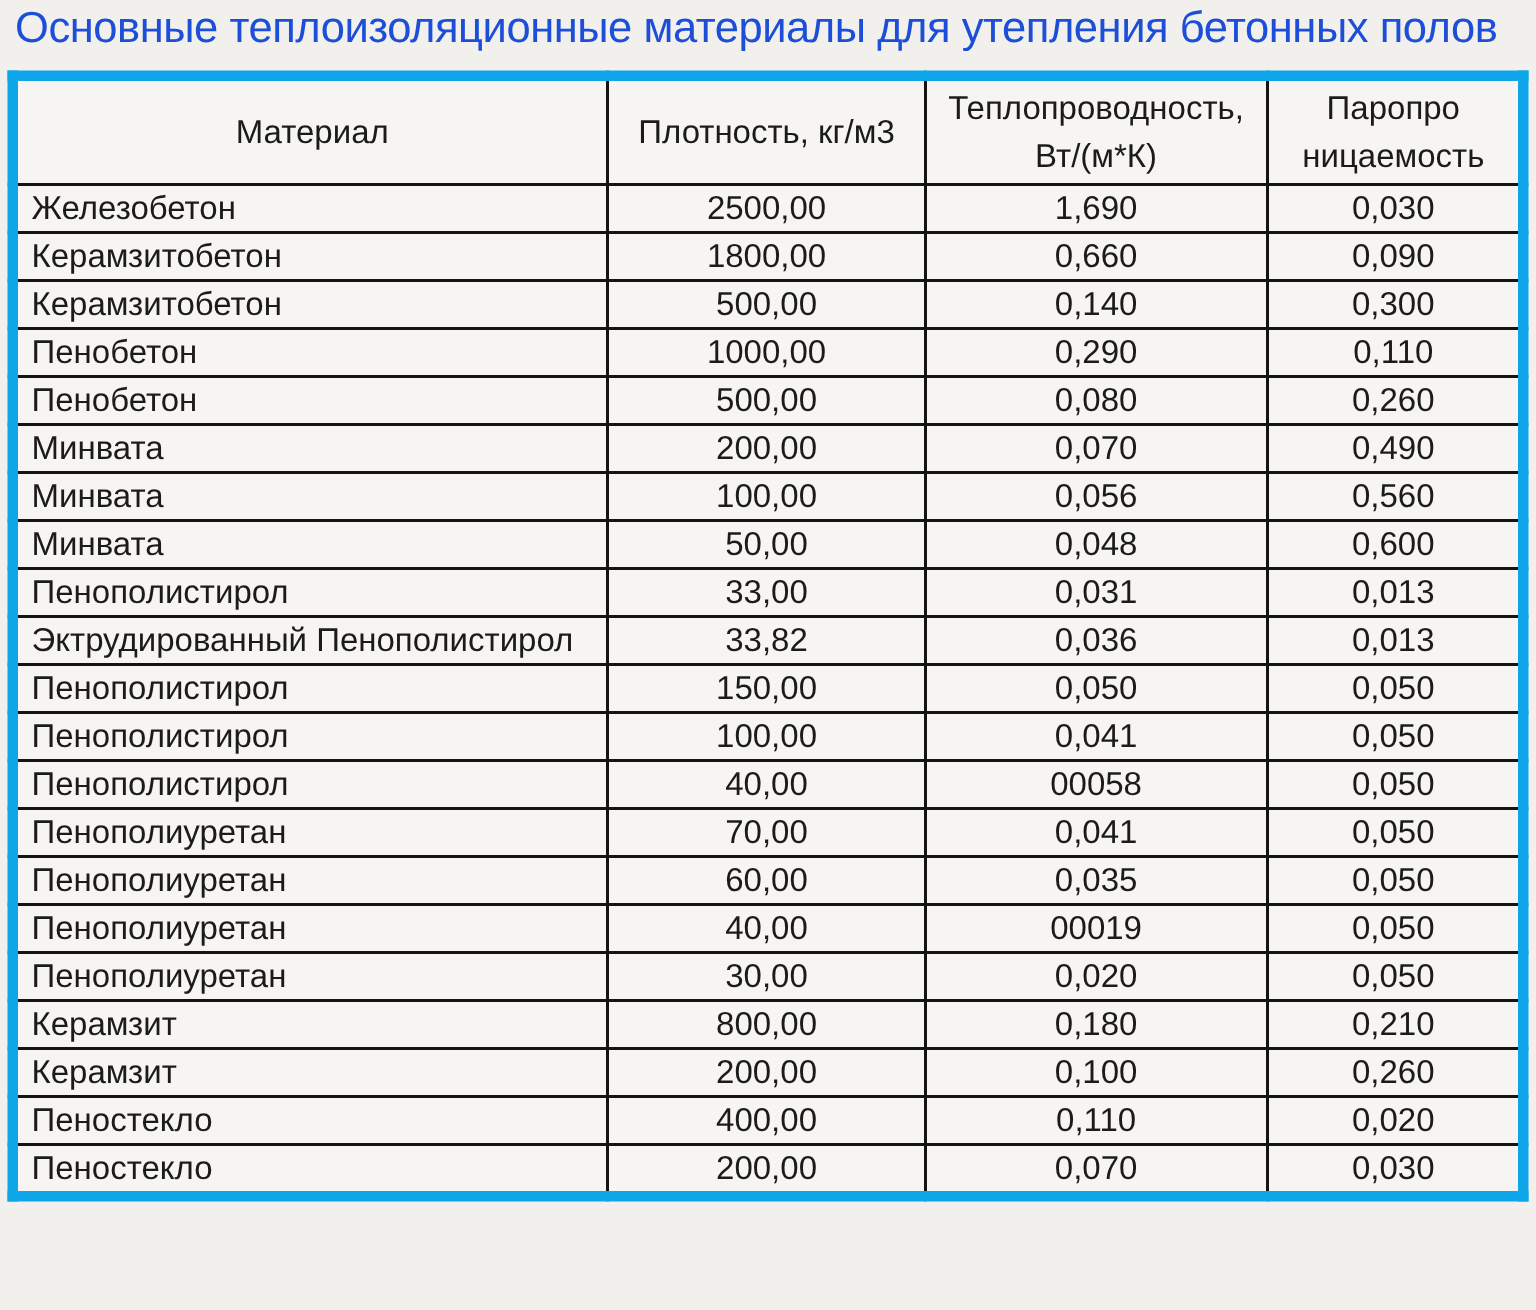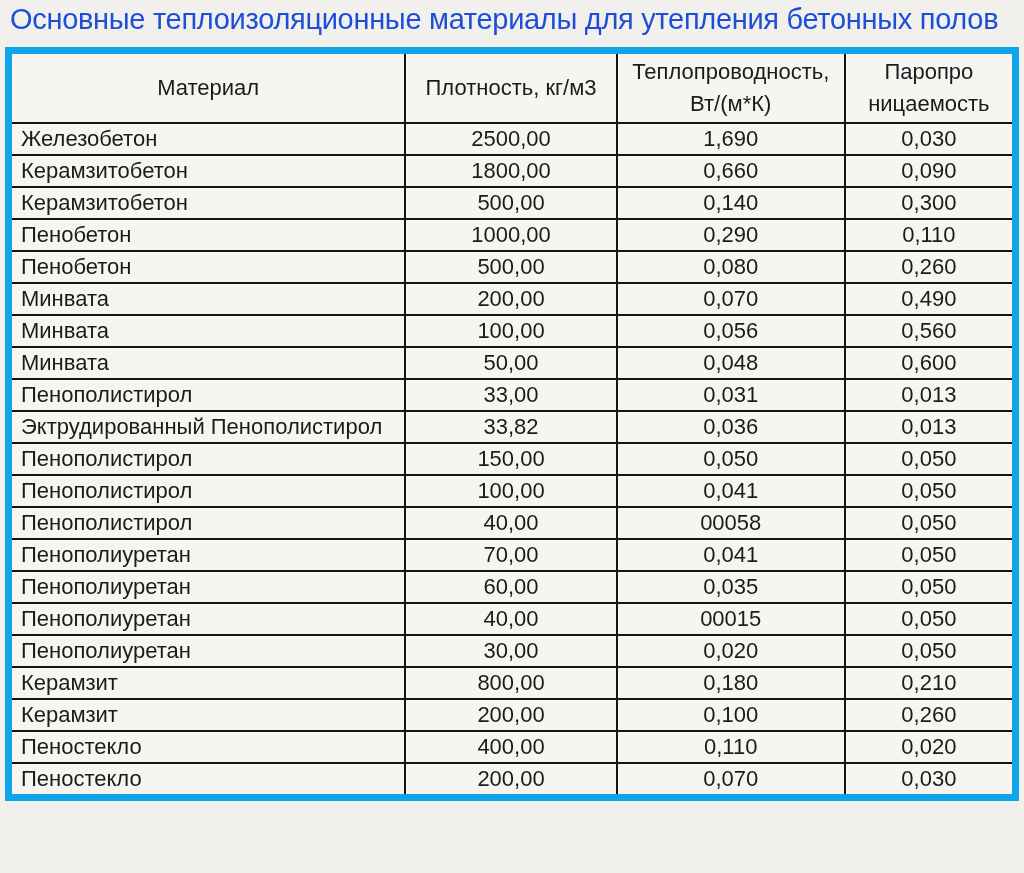--- a/index.html
+++ b/index.html
@@ -170,21 +170,21 @@
       </tr>
       <tr>
         <td class="col0">Пенополиуретан</td>
         <td class="col1">60,00</td>
         <td class="col2">0,035</td>
         <td class="col3">0,050</td>
       </tr>
       <tr>
         <td class="col0">Пенополиуретан</td>
         <td class="col1">40,00</td>
-        <td class="col2">00015</td>
+        <td class="col2">00019</td>
         <td class="col3">0,050</td>
       </tr>
       <tr>
         <td class="col0">Пенополиуретан</td>
         <td class="col1">30,00</td>
         <td class="col2">0,020</td>
         <td class="col3">0,050</td>
       </tr>
       <tr>
         <td class="col0">Керамзит</td>

